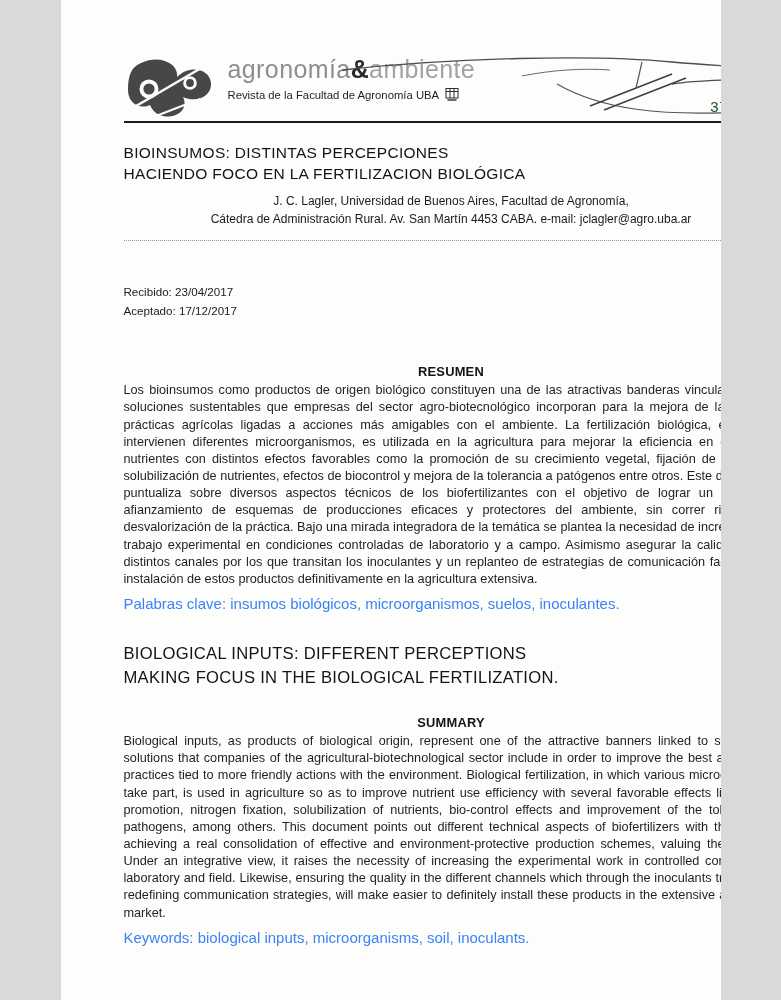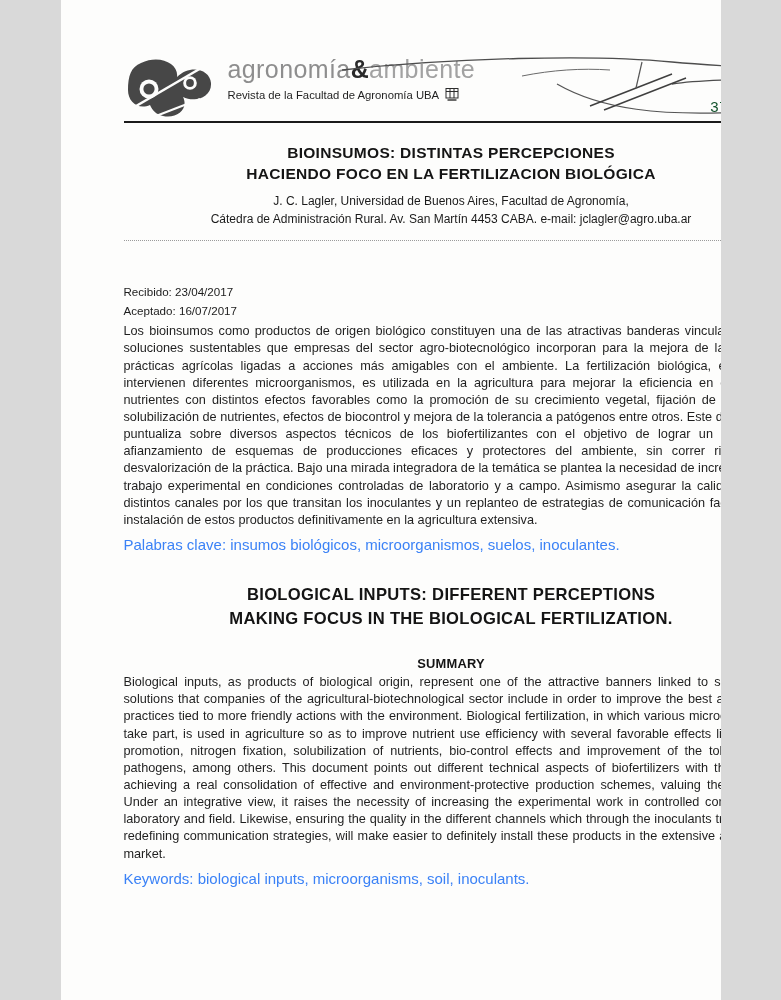--- a/index.html
+++ b/index.html
@@ -78,22 +78,21 @@
   
   .main {
     position: absolute;
     left: 63px;
     top: 142px;
     width: 655px;
   }
   .title {
     margin: 0;
     font-size: 15.5px;
-    font-weight: bold;
-    text-align: center;
+    font-weight: normal;
     line-height: 1.38;
     letter-spacing: 0.3px;
     color: #141414;
   }
   .authors {
     margin: 8px 0 0 0;
     font-size: 12px;
     line-height: 1.48;
     text-align: center;
     color: #1a1a1a;
@@ -200,24 +199,25 @@
 
     <div class="dotted-divider"></div>
 
     <div class="dates">
       <div>
         <span>Recibido:</span>
         <span>23/04/2017</span>
       </div>
       <div>
         <span>Aceptado:</span>
-        <span>16/07/2017</span>
+        <span>17/12/2017</span>
       </div>
     </div>
 
+    <h2 class="section-heading resumen-heading">RESUMEN</h2>
 
     <p class="abstract" lang="es">Los bioinsumos como productos de origen biológico constituyen una de las atractivas banderas vinculadas a las soluciones sustentables que empresas del sector agro-biotecnológico incorporan para la mejora de las buenas prácticas agrícolas ligadas a acciones más amigables con el ambiente. La fertilización biológica, en la que intervienen diferentes microorganismos, es utilizada en la agricultura para mejorar la eficiencia en el uso de nutrientes con distintos efectos favorables como la promoción de su crecimiento vegetal, fijación de nitrógeno, solubilización de nutrientes, efectos de biocontrol y mejora de la tolerancia a patógenos entre otros. Este documento puntualiza sobre diversos aspectos técnicos de los biofertilizantes con el objetivo de lograr un verdadero afianzamiento de esquemas de producciones eficaces y protectores del ambiente, sin correr riesgos de desvalorización de la práctica. Bajo una mirada integradora de la temática se plantea la necesidad de incrementar el trabajo experimental en condiciones controladas de laboratorio y a campo. Asimismo asegurar la calidad en los distintos canales por los que transitan los inoculantes y un replanteo de estrategias de comunicación facilitarán la instalación de estos productos definitivamente en la agricultura extensiva.</p>
 
     <p class="kw">
       <span>Palabras clave:</span><span> insumos biológicos, microorganismos, suelos, inoculantes.</span>
     </p>
 
     <h1 class="title en-title">
       <span>BIOLOGICAL INPUTS: DIFFERENT PERCEPTIONS</span><br>
       <span>MAKING FOCUS IN THE BIOLOGICAL FERTILIZATION.</span>

